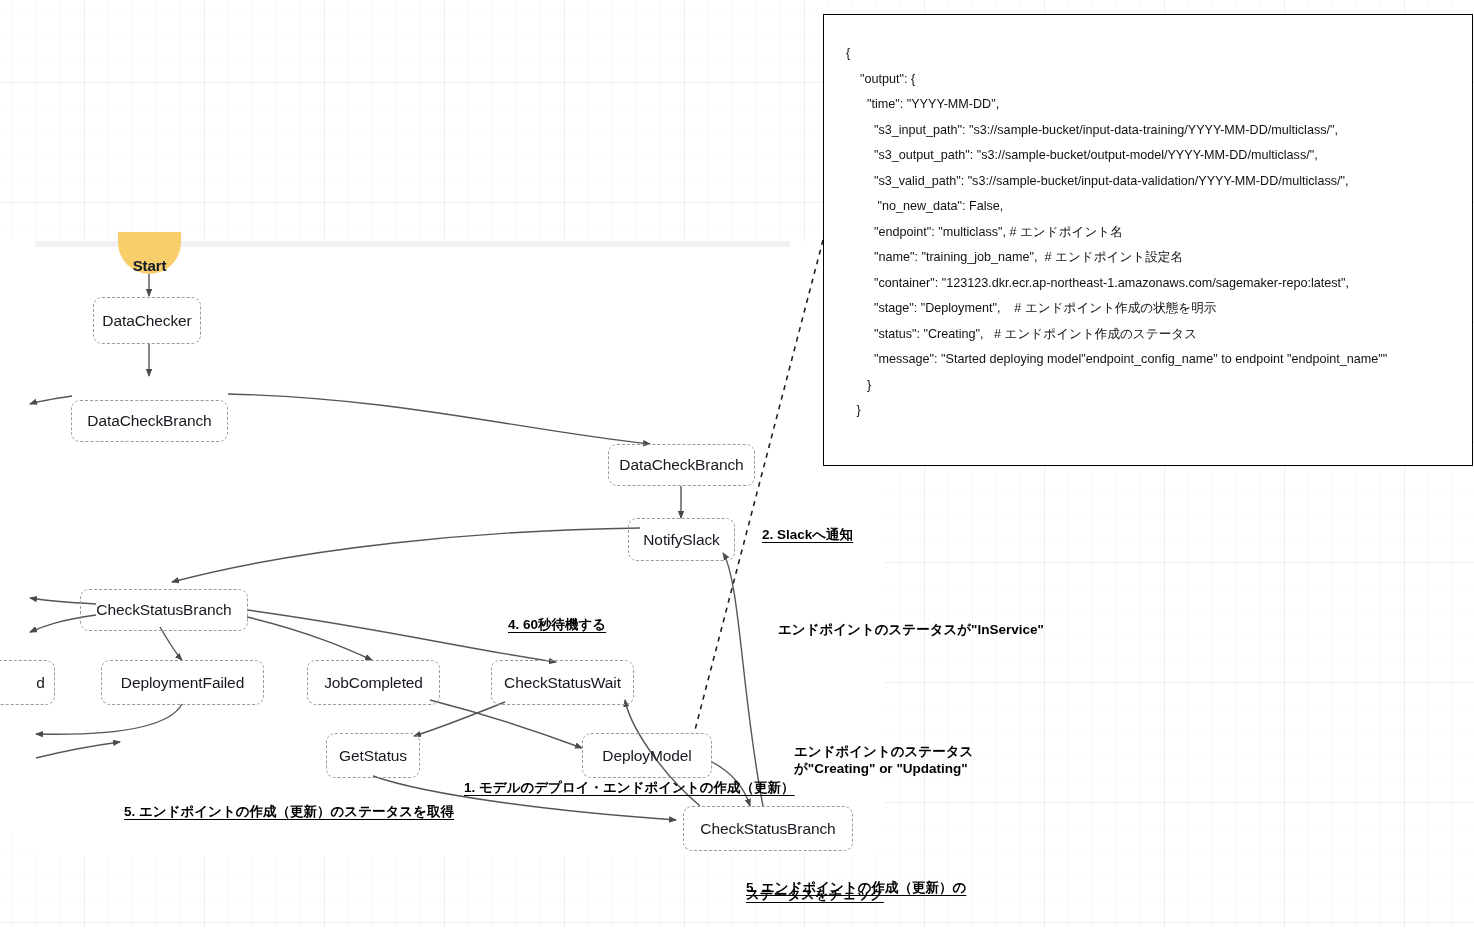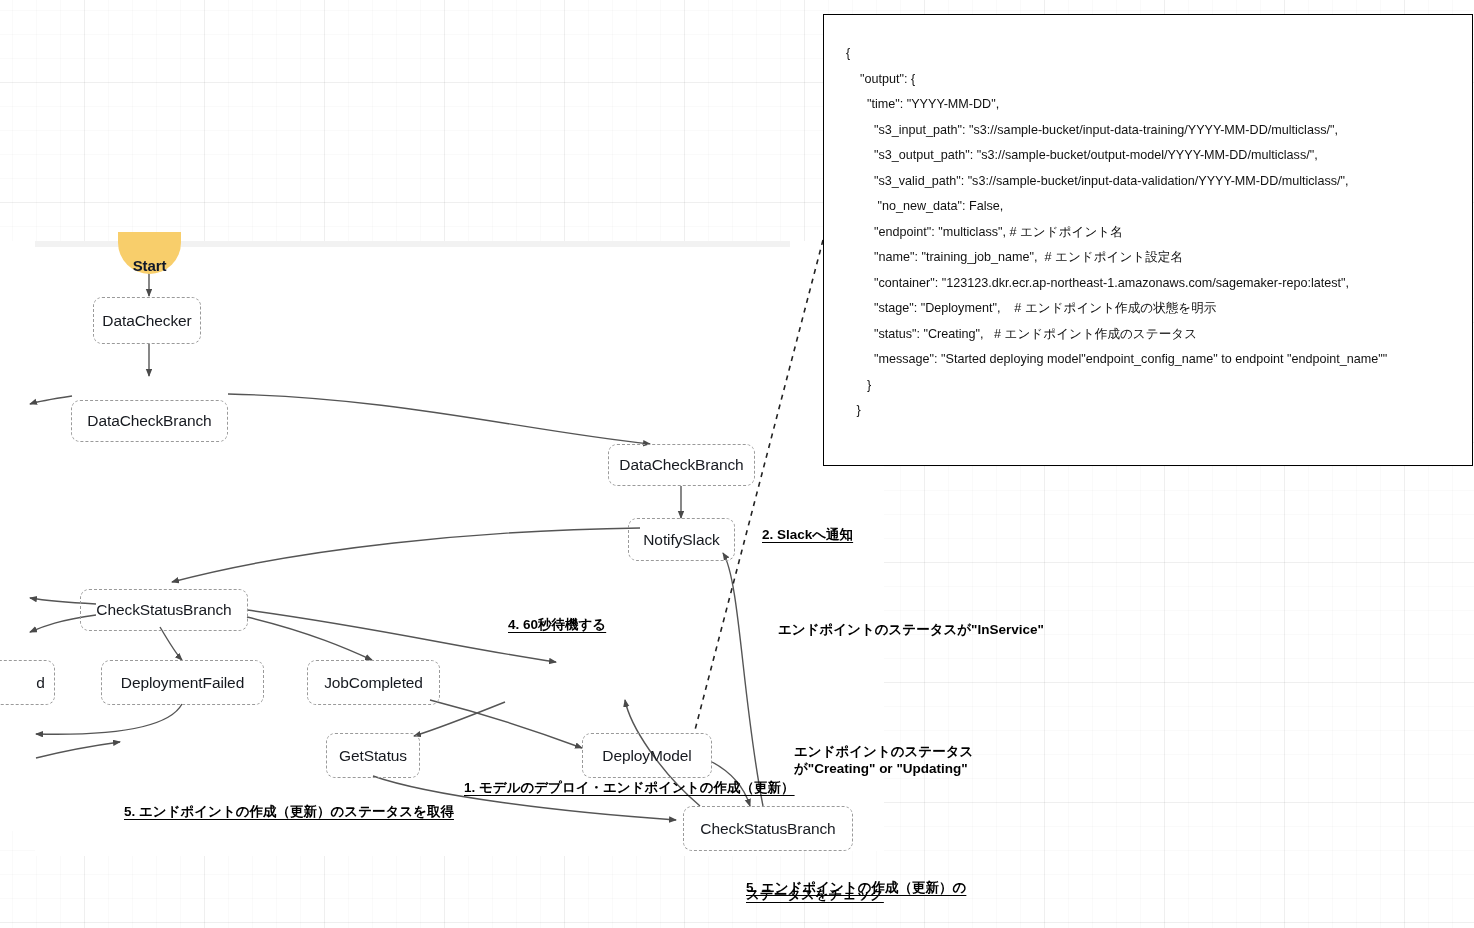--- a/index.html
+++ b/index.html
@@ -171,20 +171,23 @@
   </div>
 
   <div class="node" style="left:101px;top:660px;width:163px;height:45px;">
     <span>DeploymentFailed</span>
   </div>
 
   <div class="node" style="left:307px;top:660px;width:133px;height:45px;">
     <span>JobCompleted</span>
   </div>
 
+  <div class="node" style="left:491px;top:660px;width:143px;height:45px;">
+    <span>CheckStatusWait</span>
+  </div>
 
   <div class="node" style="left:326px;top:733px;width:94px;height:45px;">
     <span>GetStatus</span>
   </div>
 
   <div class="node" style="left:683px;top:806px;width:170px;height:45px;">
     <span>CheckStatusBranch</span>
   </div>
 
   <div class="node" style="left:582px;top:733px;width:130px;height:45px;">

